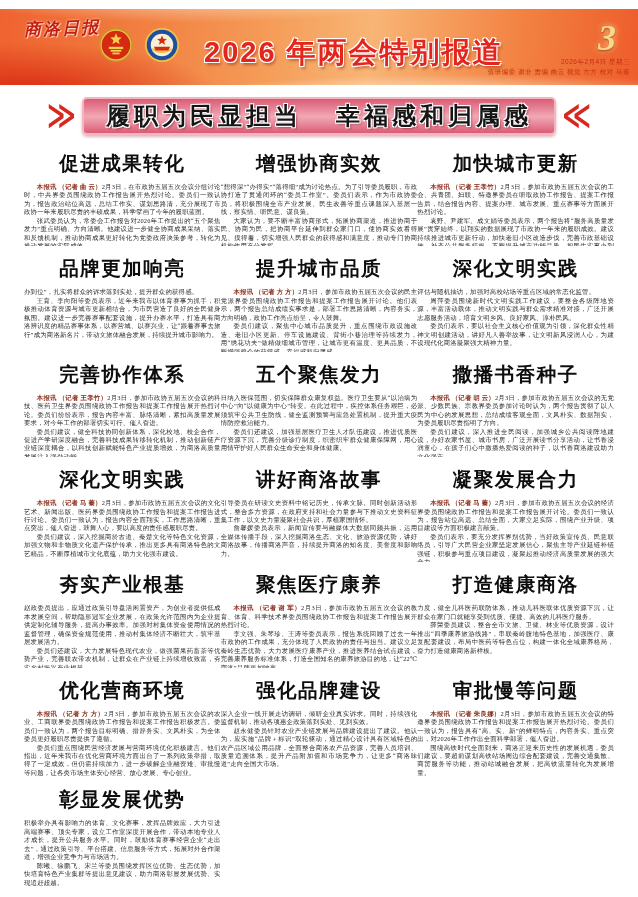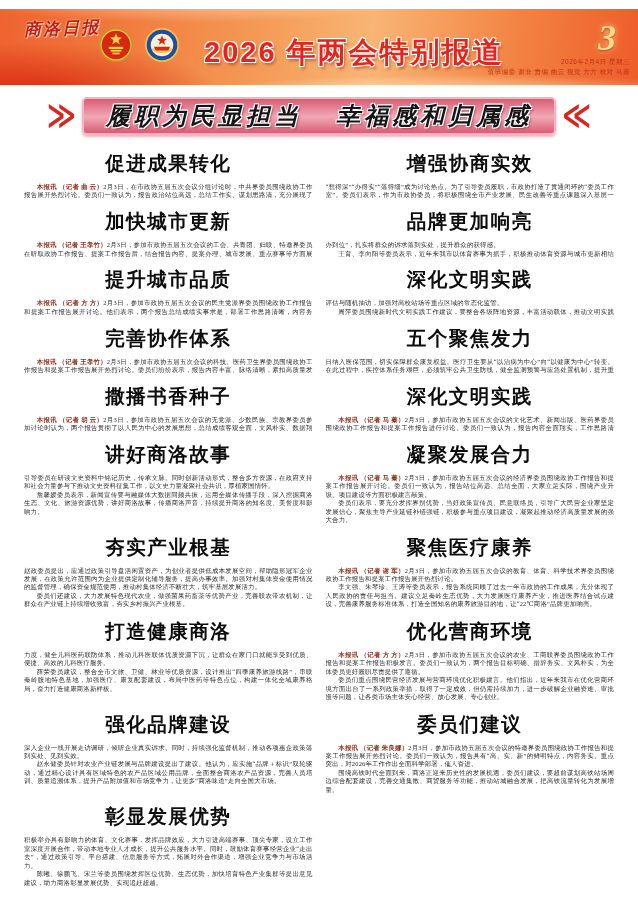--- a/index.html
+++ b/index.html
@@ -57,33 +57,33 @@
   }
   .chev{
     font-family:"DejaVu Sans",sans-serif;font-weight:900;
     font-size:28px;color:#d6281e;line-height:1;transform:scaleY(1.25);
   }
   .slogan-bar{
     width:470px;height:34px;border-radius:5px;
     border:2px solid #f2b6c1;
     background:linear-gradient(180deg,#d95d74 0%,#e8879a 30%,#f1a8b5 52%,#e8879a 74%,#d95d74 100%);
     box-shadow:0 2px 3px rgba(160,40,60,.35);
-    display:flex;align-items:center;justify-content:center;gap:34px;font-style:italic;
+    display:flex;align-items:center;justify-content:center;gap:34px;
   }
   .slogan-bar span{
     font-family:"Liberation Sans","DejaVu Sans",sans-serif;
     font-size:24px;font-weight:900;letter-spacing:4px;color:#151515;
     text-shadow:-1px -1px 0 #fff,1px -1px 0 #fff,-1px 1px 0 #fff,1px 1px 0 #fff,2px 2px 2px rgba(90,10,20,.4);
     white-space:nowrap;
   }
   
   .grid{
     position:absolute;top:148px;left:0;right:0;bottom:10px;
-    display:grid;grid-template-columns:repeat(2,1fr);grid-template-rows:repeat(5,1fr);
-    gap:7px 13px;padding:0 24px;
+    display:grid;grid-template-columns:repeat(3,1fr);grid-template-rows:repeat(5,1fr);
+    gap:7px 0;padding:0 24px;
   }
   .article{overflow:hidden;}
   .article h2{
     margin:2px 0 6px;text-align:center;white-space:nowrap;
     font-family:"Liberation Sans","DejaVu Sans",sans-serif;
     font-size:19.5px;font-weight:900;letter-spacing:1.5px;color:#0d0d0d;
   }
   .article p{
     margin:0;text-indent:2em;text-align:justify;
     font-size:6.4px;line-height:1.32;color:#2b2b2b;letter-spacing:.2px;
@@ -217,21 +217,21 @@
         <h2>优化营商环境</h2>
         <p><span class="byline">本报讯 （记者 方 方）</span>2月3日，参加市政协五届五次会议的农业、工商联界委员围绕政协工作报告和提案工作报告积极发言。委员们一致认为，两个报告目标明确、措辞务实、文风朴实，为全体委员更好履职尽责提供了遵循。</p>
         <p>委员们重点围绕民营经济发展与营商环境优化积极建言。他们指出，近年来我市在优化营商环境方面出台了一系列政策举措，取得了一定成效，但仍需持续加力，进一步破解企业融资难、审批慢等问题，让各类市场主体安心经营、放心发展、专心创业。</p>
       </article>
       <article class="article">
         <h2>强化品牌建设</h2>
         <p class="cont-first">深入企业一线开展走访调研，倾听企业真实诉求。同时，持续强化监督机制，推动各项惠企政策落到实处、见到实效。</p>
         <p>赵永健委员针对农业产业链发展与品牌建设提出了建议。他认为，应实施“品牌＋标识”双轮驱动，通过精心设计具有区域特色的农产品区域公用品牌，全面整合商洛农产品资源，完善人员培训、质量追溯体系，提升产品附加值和市场竞争力，让更多“商洛味道”走向全国大市场。</p>
       </article>
       <article class="article">
-        <h2>委员们建议</h2>
+        <h2>审批慢等问题</h2>
         <p><span class="byline">本报讯 （记者 朱良娜）</span>2月3日，参加市政协五届五次会议的特邀界委员围绕政协工作报告和提案工作报告展开热烈讨论。委员们一致认为，报告具有“高、实、新”的鲜明特点，内容务实、重点突出，对2026年工作作出全面科学部署，催人奋进。</p>
         <p>围绕高铁时代全面到来，商洛正迎来历史性的发展机遇，委员们建议，要超前谋划高铁站场周边综合配套建设，完善交通集散、商贸服务等功能，推动站城融合发展，把高铁流量转化为发展增量。</p>
       </article>
       <article class="article">
         <h2>彰显发展优势</h2>
         <p class="cont-first">积极举办具有影响力的体育、文化赛事，发挥品牌效应，大力引进高端赛事、顶尖专家，设立工作室深度开展合作，带动本地专业人才成长，提升公共服务水平。同时，鼓励体育赛事经营企业“走出去”，通过政策引导、平台搭建、信息服务等方式，拓展对外合作渠道，增强企业竞争力与市场活力。</p>
         <p>陈曦、徐鹏飞、宋兰等委员围绕发挥区位优势、生态优势，加快培育特色产业集群等提出意见建议，助力商洛彰显发展优势、实现追赶超越。</p>
       </article>
     </main>
 

